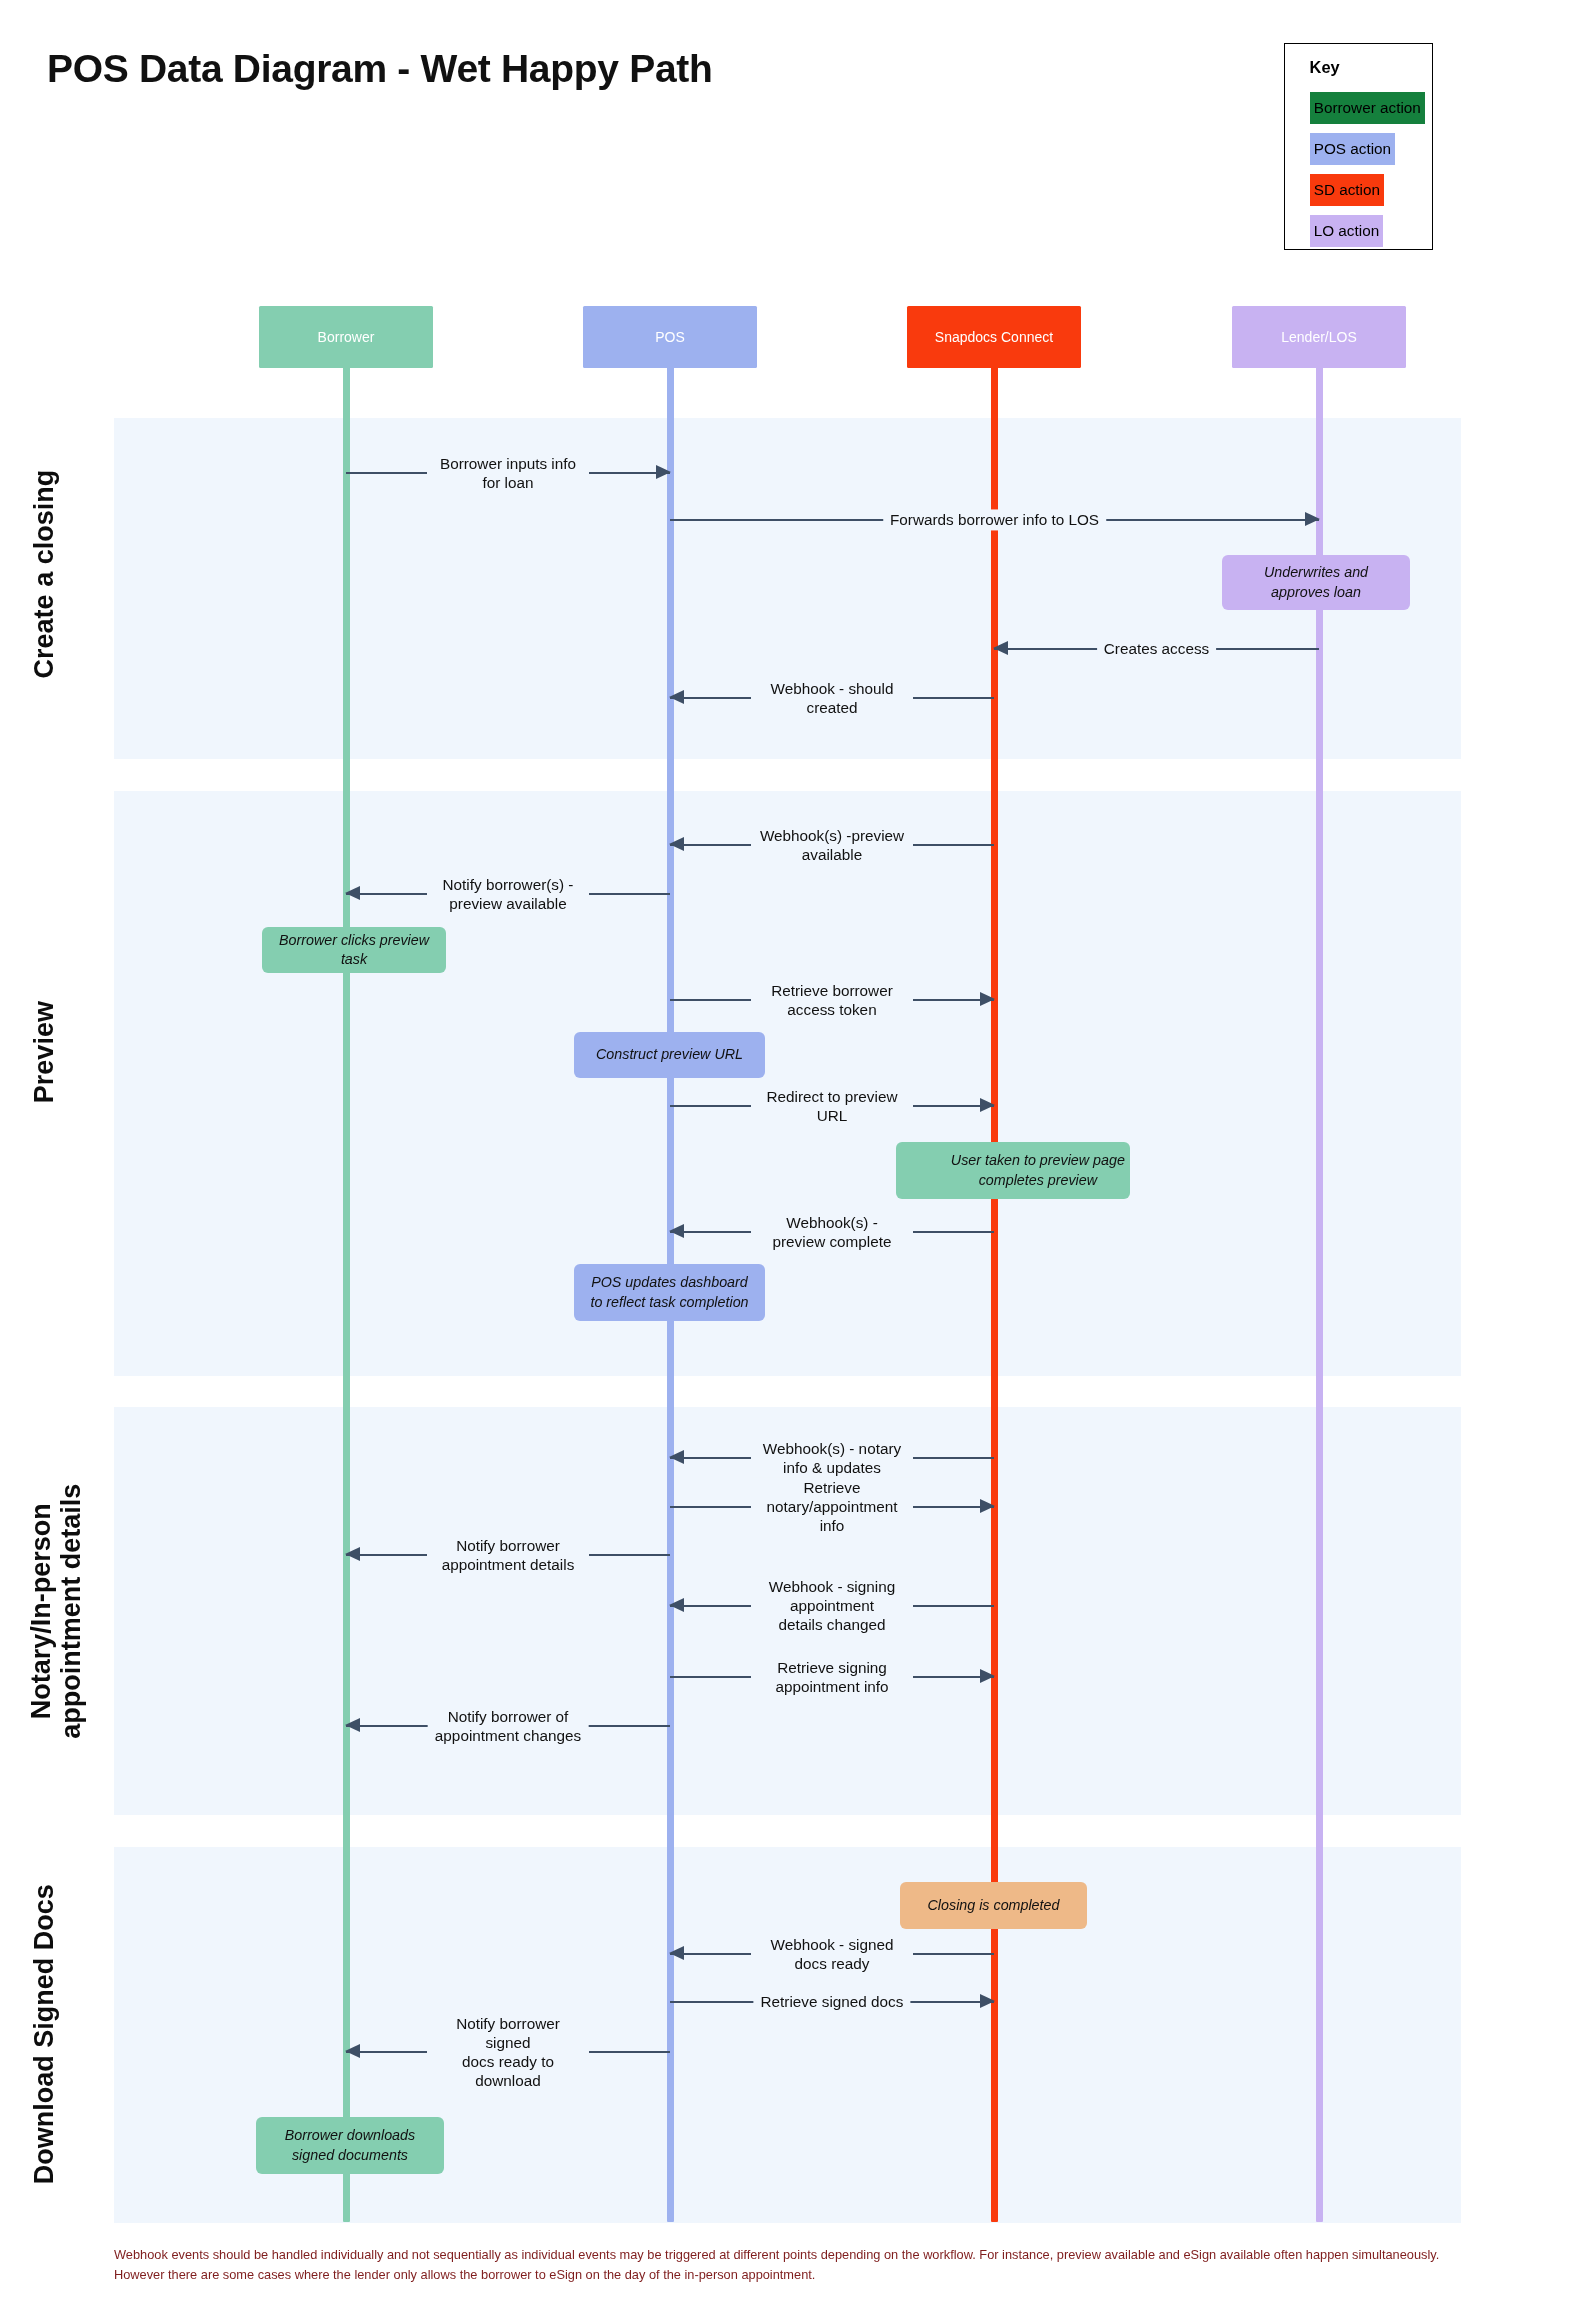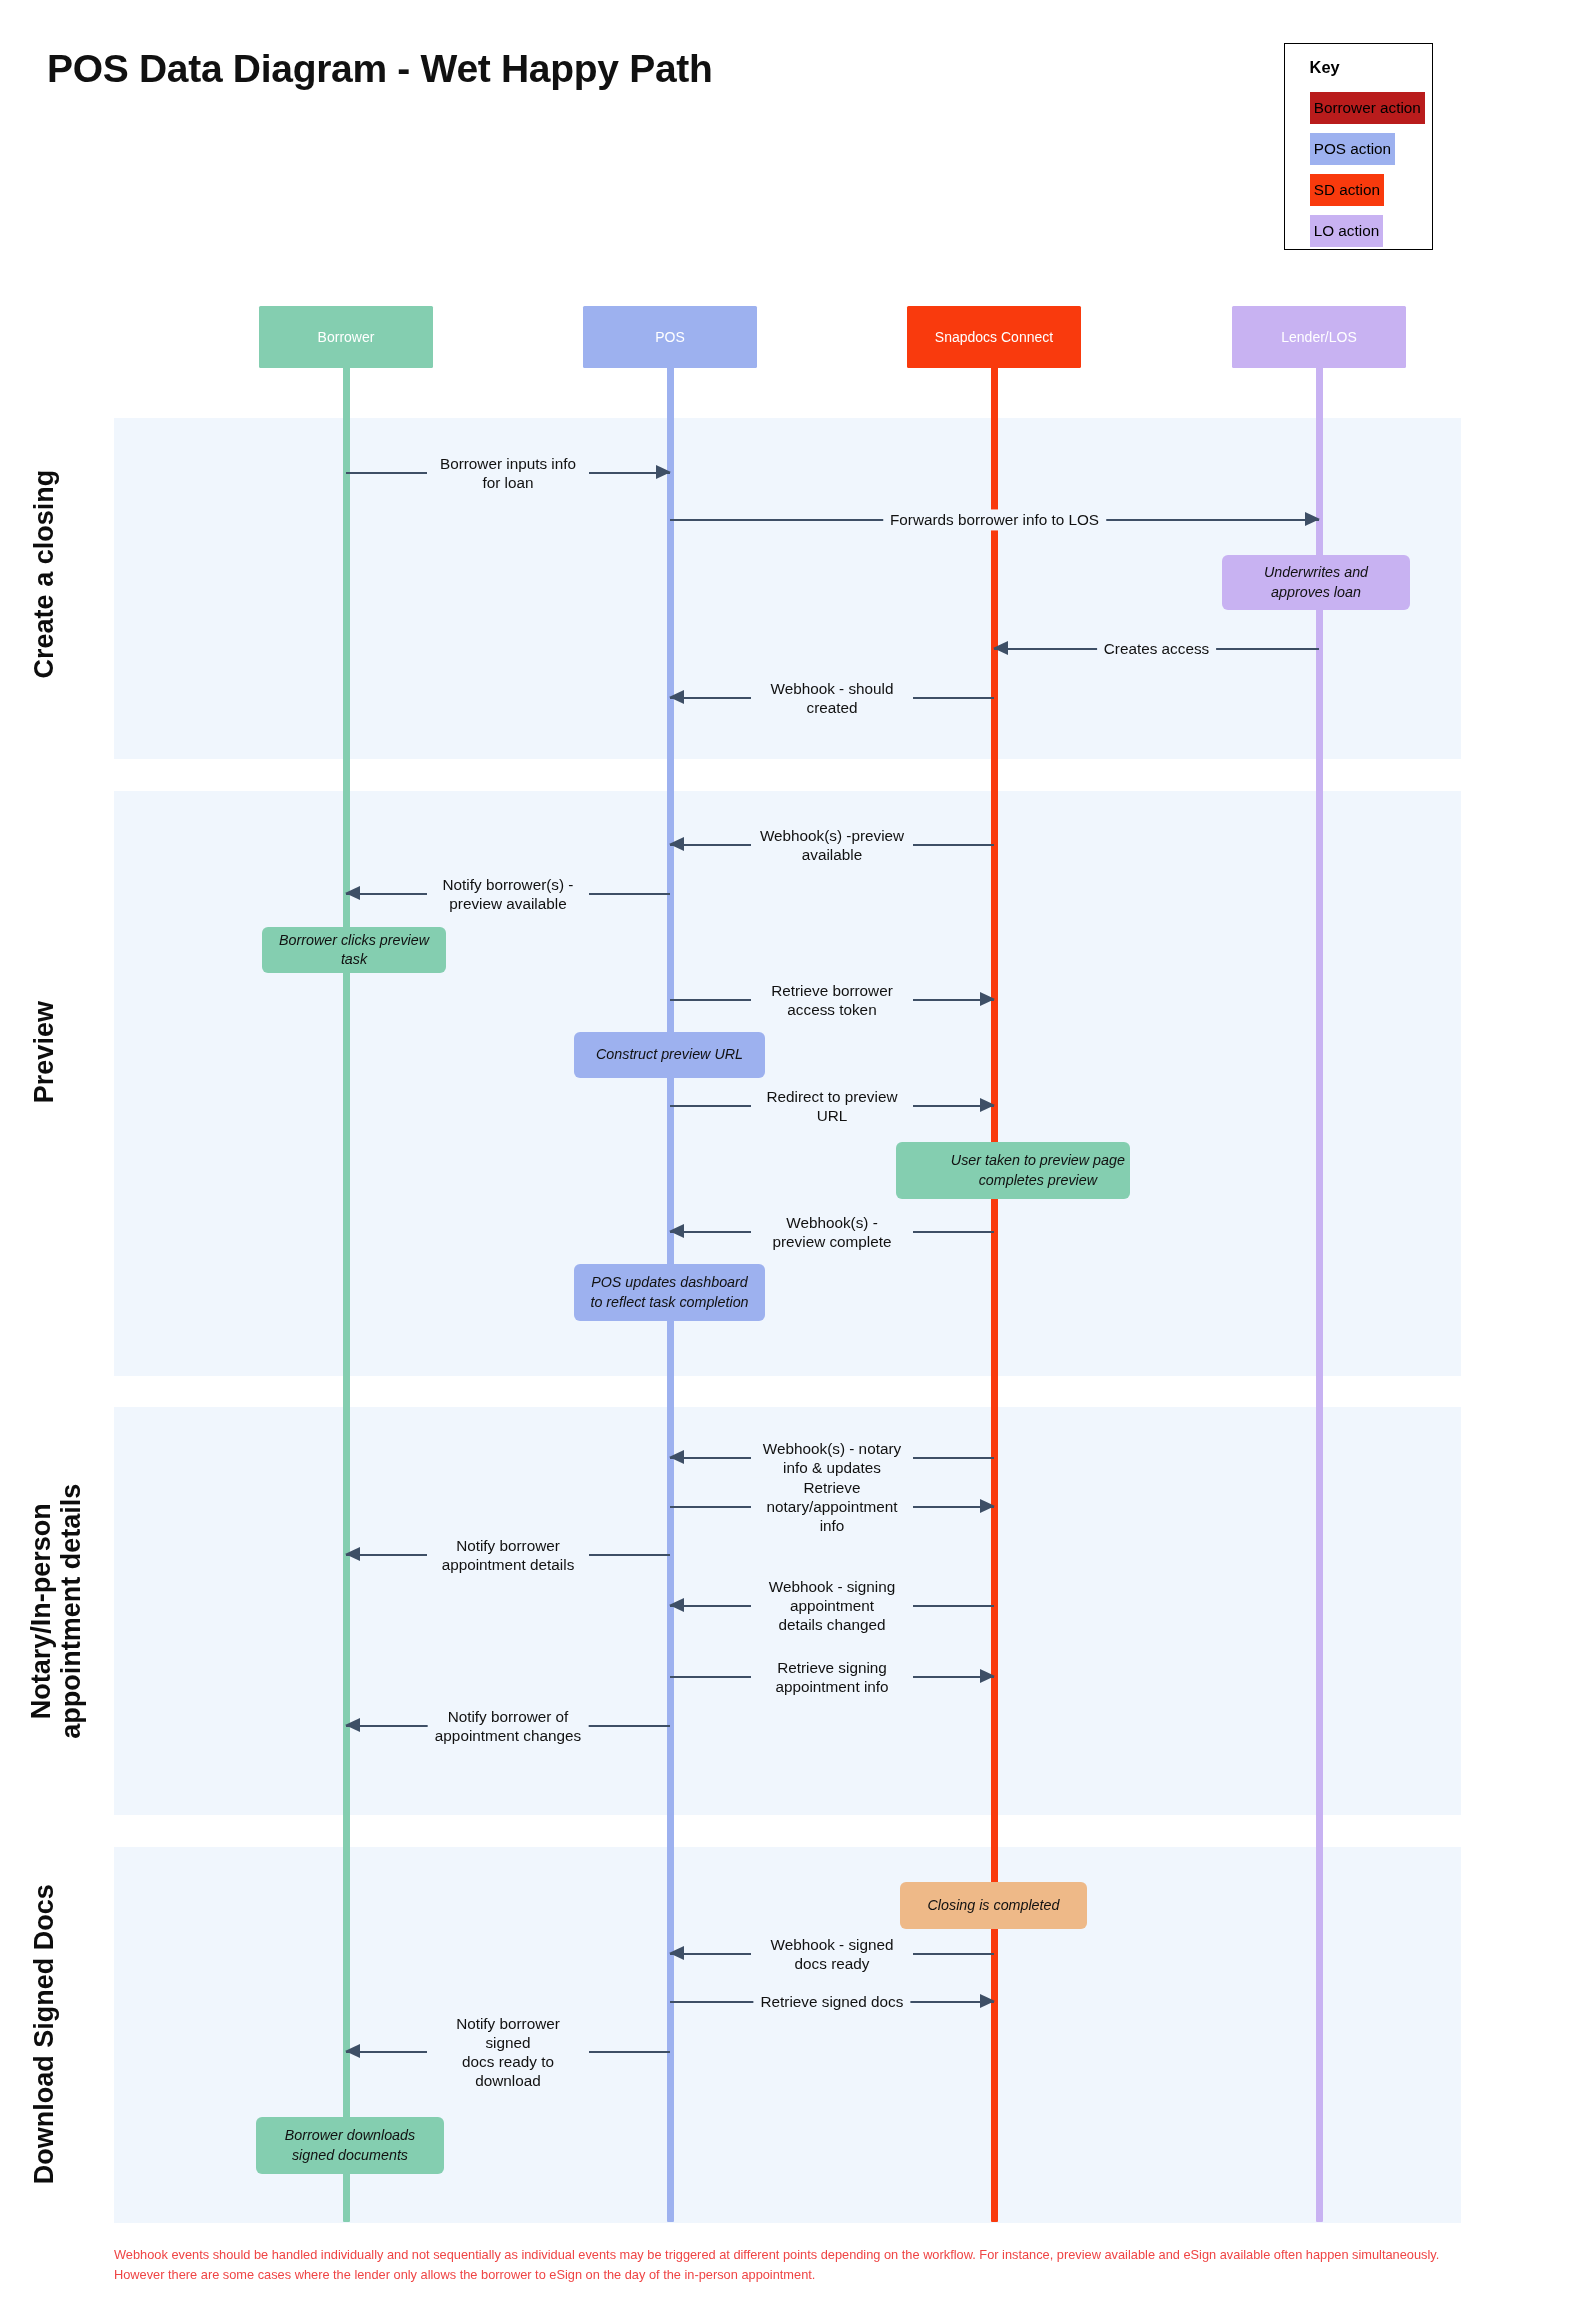--- a/index.html
+++ b/index.html
@@ -80,34 +80,34 @@
     border-radius:6px;
     text-align:center;
     font-size:14.3px;color:#111;line-height:1.35;
     white-space:pre-line;
     padding:3.1px 5.1px;box-sizing:border-box;font-style:italic;
   }
 
   
   .footer{
     position:absolute;left:114px;top:2245px;width:1351px;
-    font-size:12.8px;color:#ef4444;line-height:1.55;
+    font-size:12.8px;color:#7f1d1d;line-height:1.55;
   }
 </style>
 </head>
 <body>
 
 <div id="stage">
 
   <div class="title">POS Data Diagram - Wet Happy Path</div>
 
   <div class="key-box">
     <div class="key-title">Key</div>
 
-    <div class="key-row" style="top:48px;background:#b91c1c;">
+    <div class="key-row" style="top:48px;background:#15803d;">
       <span class="key-label">Borrower action</span>
     </div>
     <div class="key-row" style="top:89px;background:#9db1ef;">
       <span class="key-label">POS action</span>
     </div>
     <div class="key-row" style="top:130px;background:#f93a0d;">
       <span class="key-label">SD action</span>
     </div>
     <div class="key-row" style="top:171px;background:#c8b2f2;">
       <span class="key-label">LO action</span>

